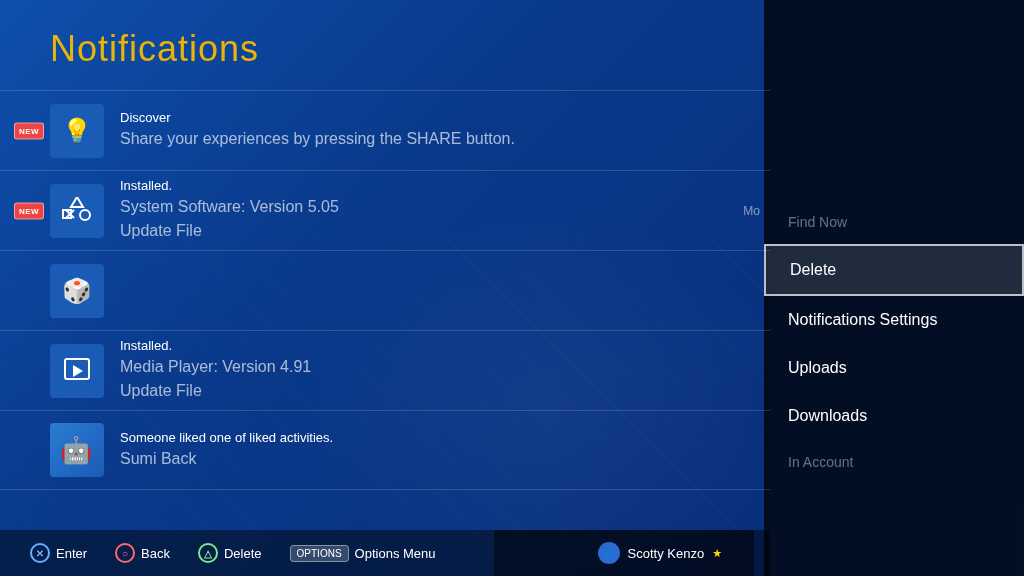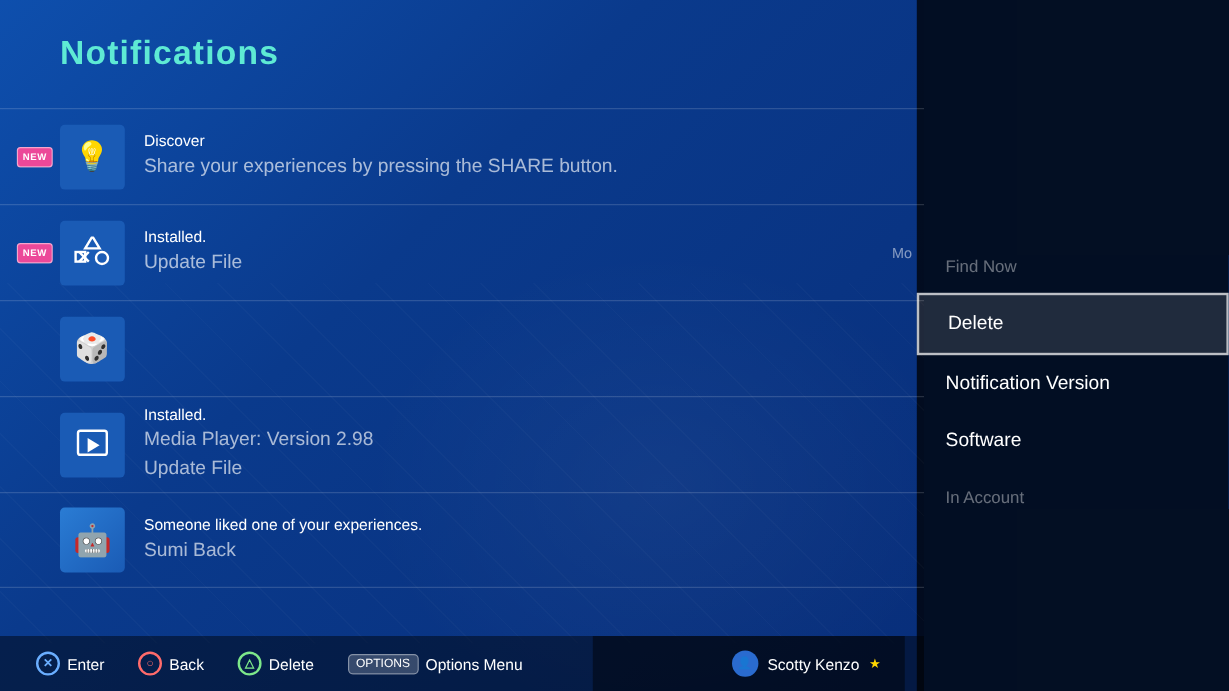--- a/index.html
+++ b/index.html
@@ -51,24 +51,24 @@
       z-index: 2;
       width: 100%;
       height: 100%;
     }
 
     
     .page-title {
       position: absolute;
       top: 28px;
       left: 50px;
-      font-size: 28px;
-      font-weight: 700;
+      font-size: 36px;
+      font-weight: 400;
       letter-spacing: 1px;
-      color: #5eead4;
+      color: #eab308;
     }
 
     
     .notifications-list {
       position: absolute;
       top: 90px;
       left: 0;
       width: 770px;
     }
 
@@ -83,21 +83,21 @@
 
     .notif-item:last-child {
       border-bottom: 1px solid rgba(255,255,255,0.15);
     }
 
     .new-badge {
       position: absolute;
       left: 14px;
       top: 50%;
       transform: translateY(-50%);
-      background: #ec4899;
+      background: #ef4444;
       color: white;
       font-size: 8px;
       font-weight: bold;
       padding: 3px 4px;
       border-radius: 3px;
       border: 1px solid rgba(255,255,255,0.5);
       letter-spacing: 0.5px;
     }
 
     .notif-icon-box {
@@ -197,21 +197,21 @@
     .bottom-right {
       position: absolute;
       right: 270px;
       bottom: 0;
       width: 260px;
       height: 46px;
       background: rgba(0,0,0,0.45);
       display: flex;
       align-items: center;
       justify-content: flex-end;
-      padding: 0 20px;
+      padding: 0 32px;
       gap: 8px;
       z-index: 3;
     }
 
     .user-avatar-small {
       width: 22px;
       height: 22px;
       border-radius: 50%;
       background: #2a6bcf;
       display: flex;
@@ -324,47 +324,48 @@
           <circle cx="24" cy="18" r="5" fill="none" stroke="white" stroke-width="2"></circle>
 
           <line x1="5" y1="13" x2="13" y2="21" stroke="white" stroke-width="2"></line>
           <line x1="13" y1="13" x2="5" y2="21" stroke="white" stroke-width="2"></line>
 
           <rect x="1" y="13" width="8" height="8" fill="none" stroke="white" stroke-width="2" transform="translate(1,0)"></rect>
         </svg>
       </div>
       <div class="notif-text-area">
         <div class="notif-title">Installed.</div>
+        <div class="notif-sub">System Software: Version 5.05</div>
         <div class="notif-sub">Update File</div>
       </div>
       <span class="notif-more">Mo</span>
     </div>
 
     <div class="notif-item">
       <div class="notif-icon-box friend-icon">🎲</div>
     </div>
 
     <div class="notif-item">
       <div class="notif-icon-box media-icon">
         <svg width="28" height="28" viewBox="0 0 28 28" fill="white">
           <rect x="2" y="2" width="24" height="20" rx="2" fill="none" stroke="white" stroke-width="2"></rect>
           <polygon points="10,8 20,14 10,20" fill="white"></polygon>
         </svg>
       </div>
       <div class="notif-text-area">
         <div class="notif-title">Installed.</div>
-        <div class="notif-sub">Media Player: Version 2.98</div>
+        <div class="notif-sub">Media Player: Version 4.91</div>
         <div class="notif-sub">Update File</div>
       </div>
     </div>
 
     <div class="notif-item">
       <div class="notif-icon-box astro-img">🤖</div>
       <div class="notif-text-area">
-        <div class="notif-title">Someone liked one of your experiences.</div>
+        <div class="notif-title">Someone liked one of liked activities.</div>
         <div class="notif-sub">Sumi Back</div>
       </div>
     </div>
 
   </div>
 
   <div class="bottom-bar">
     <div class="bottom-action">
       <div class="btn-circle btn-x">✕</div>
       <span>Enter</span>
@@ -389,22 +390,25 @@
     <span class="star-icon">★</span>
   </div>
 
   <div class="context-menu">
     <div class="menu-item-dimmed">Find Now</div>
 
     <div class="menu-item selected">
       <span>Delete</span>
     </div>
     <div class="menu-item">
-      <span>Notification Version</span>
+      <span>Notifications Settings</span>
     </div>
     <div class="menu-item">
-      <span>Software</span>
+      <span>Uploads</span>
+    </div>
+    <div class="menu-item">
+      <span>Downloads</span>
     </div>
 
     <div class="menu-item-dimmed">In Account</div>
   </div>
 
 </div>
 
 </body></html>

